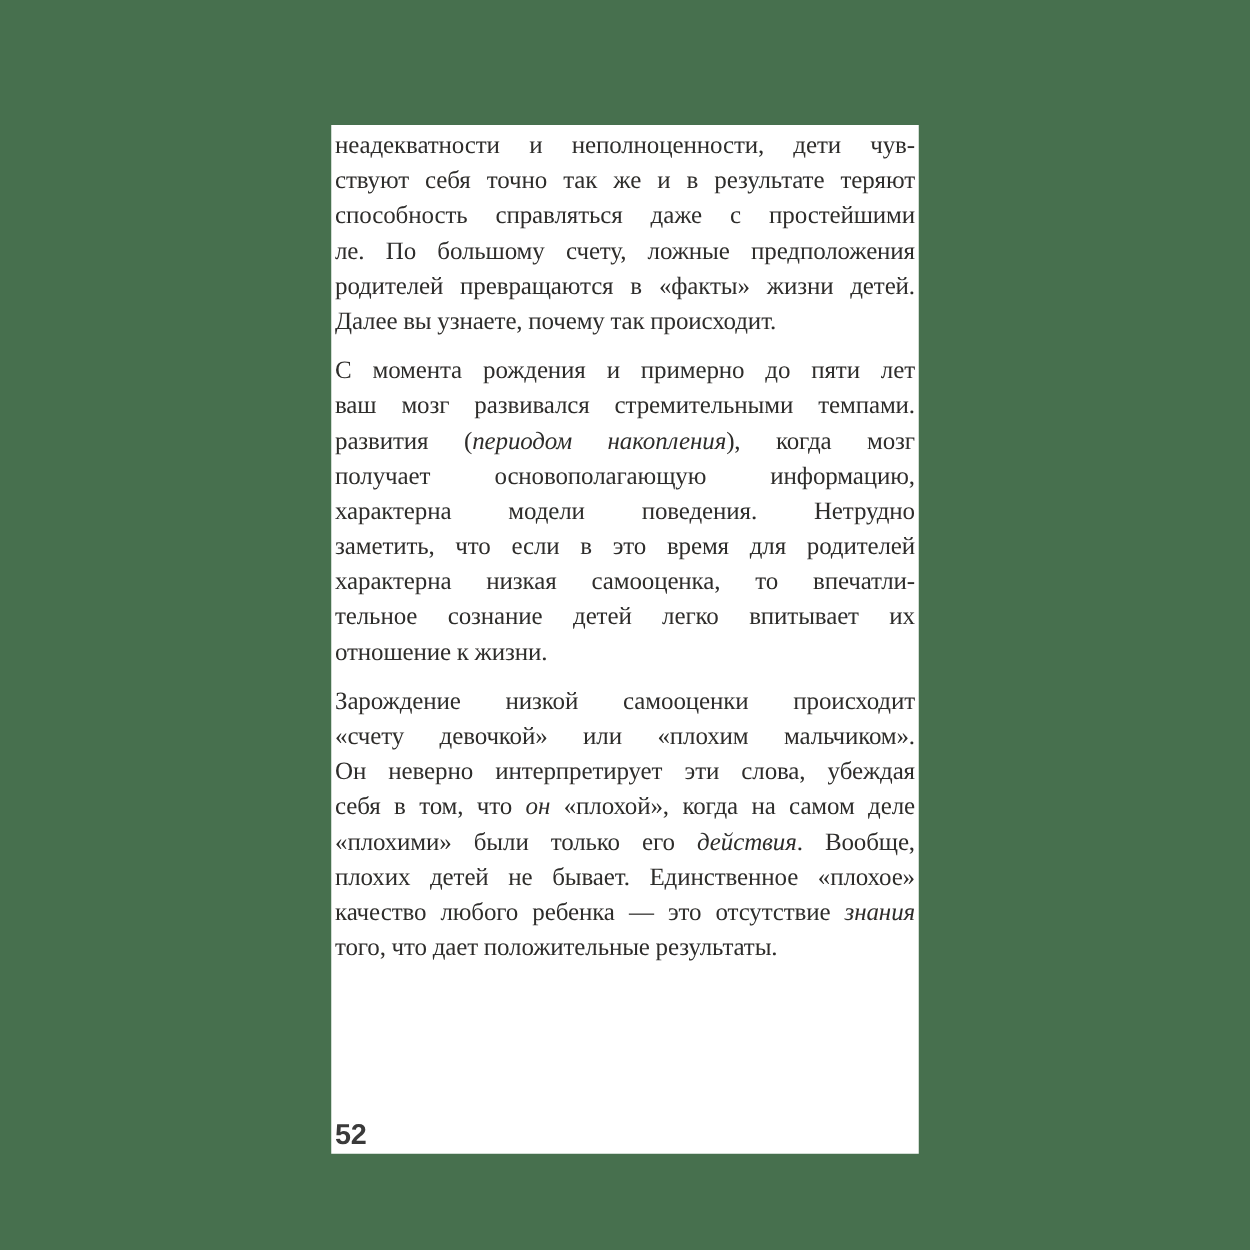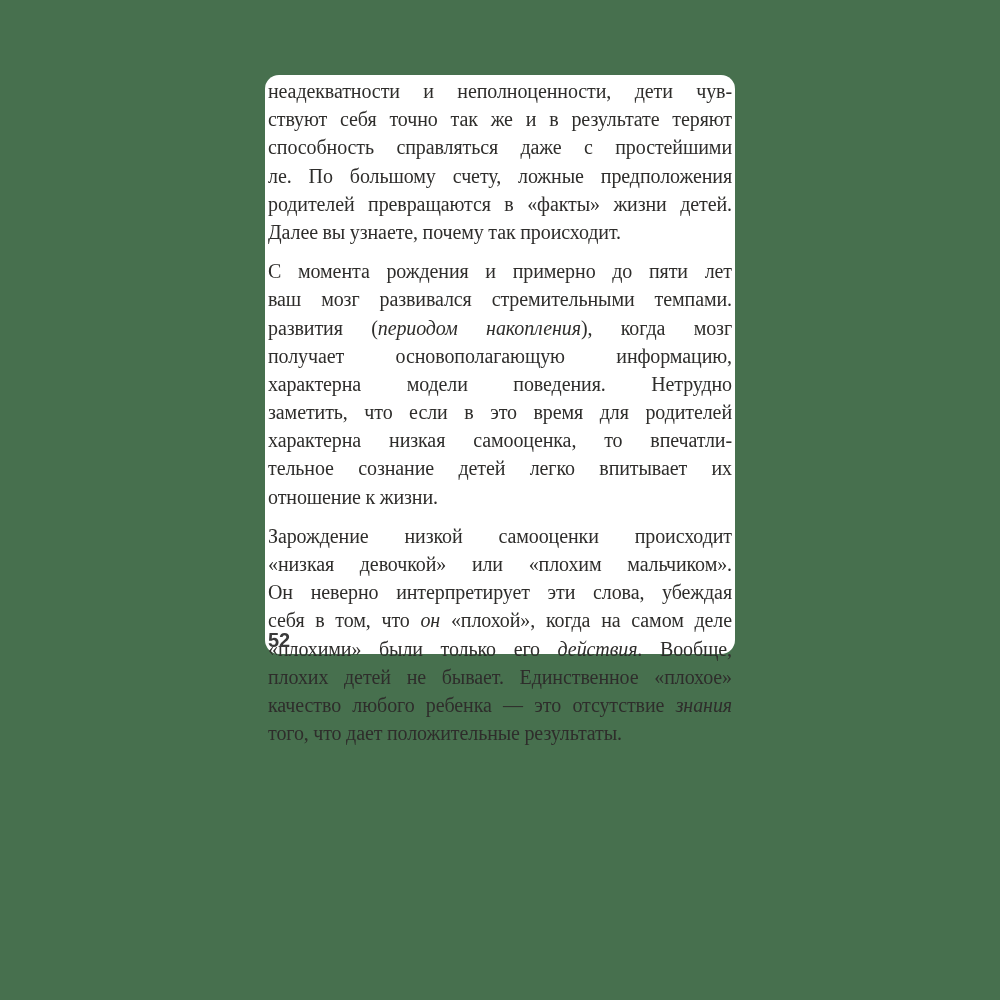--- a/index.html
+++ b/index.html
@@ -6,51 +6,50 @@
   .canvas {
     position: relative;
     width: 1000px;
     height: 1000px;
     background: var(--bg, #47704E);
     overflow: hidden;
   }
   .page {
     position: absolute;
     left: 265px;
-    top: 75px;
+    top: 100px;
     width: 470px;
-    height: 579px;
+    height: 823px;
     box-sizing: border-box;
     padding: 2px 3px 0 3px;
     background: var(--page-bg, #ffffff);
     color: var(--text, #2e2d2b);
     font-family: "Liberation Serif", serif;
     font-size: 20px;
     letter-spacing: -0.1px;
     word-spacing: -0.3px;
-    border-radius: 14px;
   }
   .paragraph { margin: 0 0 11px 0; }
   .line {
     line-height: 28.2px;
     text-align: justify;
     text-align-last: justify;
     white-space: normal;
     overflow: hidden;
     max-height: 28.2px;
   }
   .line.last { text-align-last: left; }
   .it { font-style: italic; }
   .page-number {
     position: absolute;
     left: 3px;
     bottom: 4px;
     font-family: "Liberation Sans", sans-serif;
     font-weight: 700;
-    font-size: 20px;
+    font-size: 23px;
     line-height: 1;
     color: #3a3a3a;
   }
 </style>
 </head>
 <body>
 
 <div class="canvas">
   <div class="page">
     <div id="textblock">
@@ -68,21 +67,21 @@
           <div class="line"><span>развития (</span><span class="it">периодом накопления</span><span>), когда мозг</span></div>
           <div class="line"><span>получает основополагающую информацию,</span></div>
           <div class="line"><span>характерна модели поведения. Нетрудно</span></div>
           <div class="line"><span>заметить, что если в это время для родителей</span></div>
           <div class="line"><span>характерна низкая самооценка, то впечатли-</span></div>
           <div class="line"><span>тельное сознание детей легко впитывает их</span></div>
           <div class="line last"><span>отношение к жизни.</span></div>
         </div>
         <div class="paragraph">
           <div class="line"><span>Зарождение низкой самооценки происходит</span></div>
-          <div class="line"><span>«низкая девочкой» или «плохим мальчиком».</span></div>
+          <div class="line"><span>«счету девочкой» или «плохим мальчиком».</span></div>
           <div class="line"><span>Он неверно интерпретирует эти слова, убеждая</span></div>
           <div class="line"><span>себя в том, что </span><span class="it">он</span><span> «плохой», когда на самом деле</span></div>
           <div class="line"><span>«плохими» были только его </span><span class="it">действия</span><span>. Вообще,</span></div>
           <div class="line"><span>плохих детей не бывает. Единственное «плохое»</span></div>
           <div class="line"><span>качество любого ребенка — это отсутствие </span><span class="it">знания</span></div>
           <div class="line last"><span>того, что дает положительные результаты.</span></div>
         </div>
       </div>
     <div class="page-number">52</div>
   </div>

